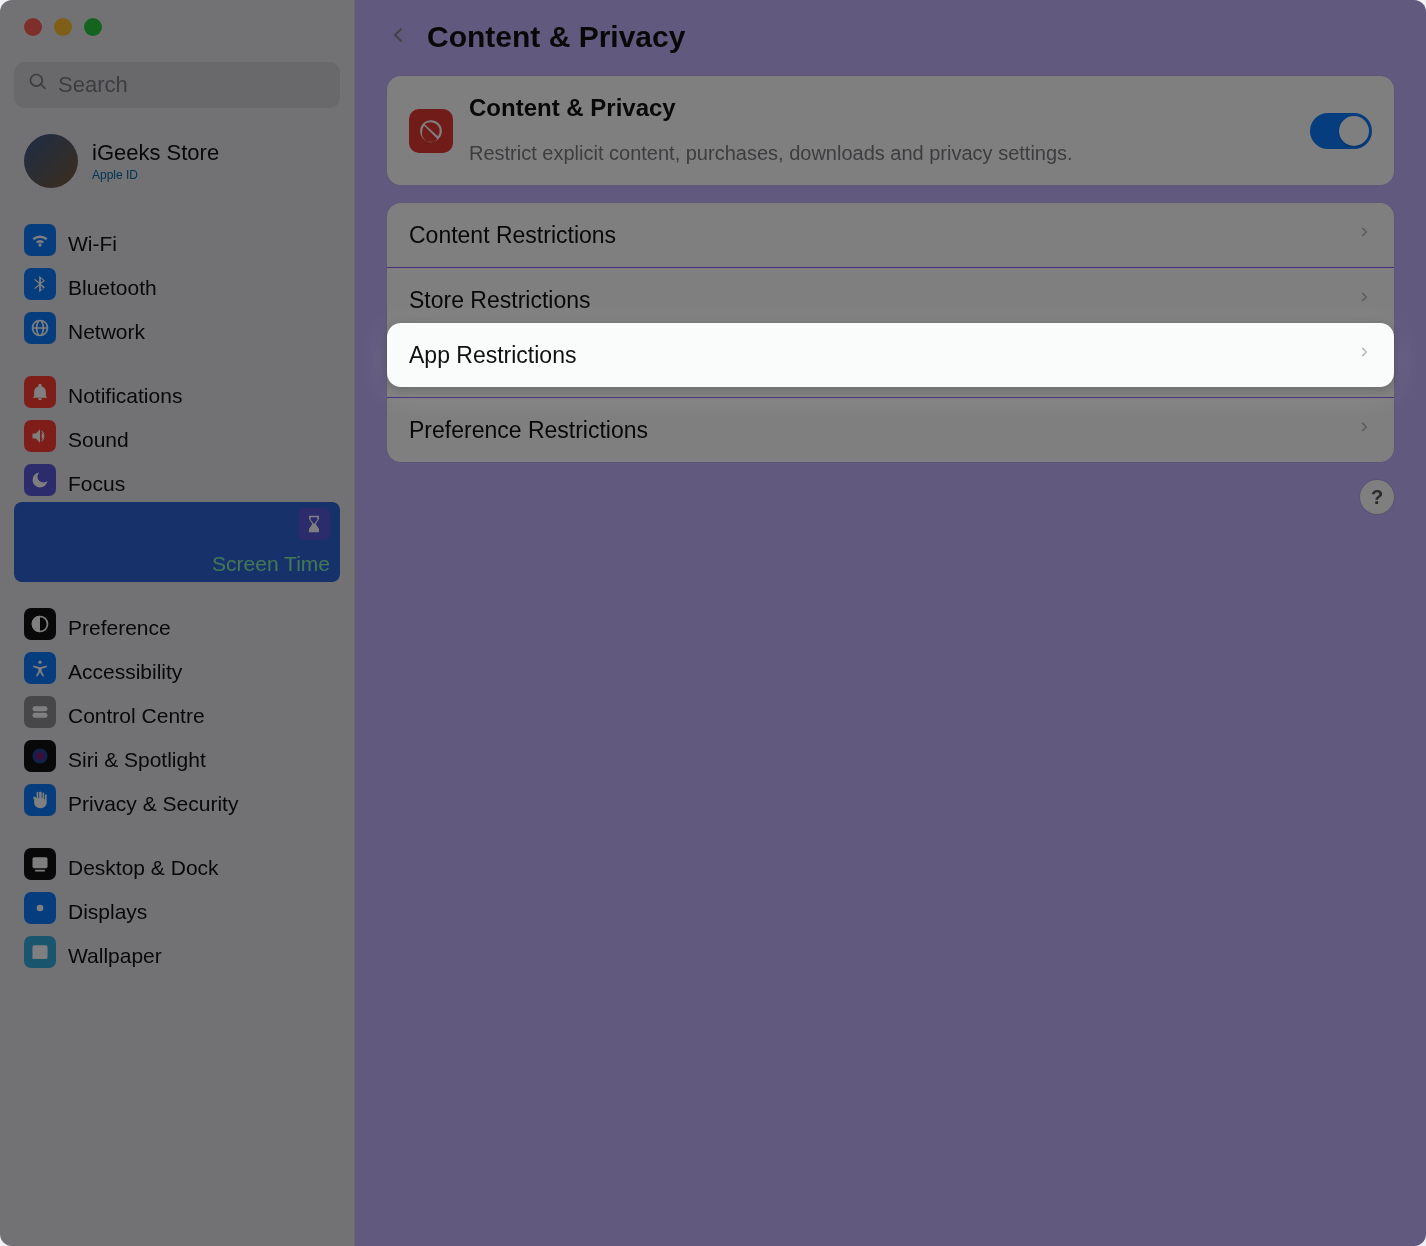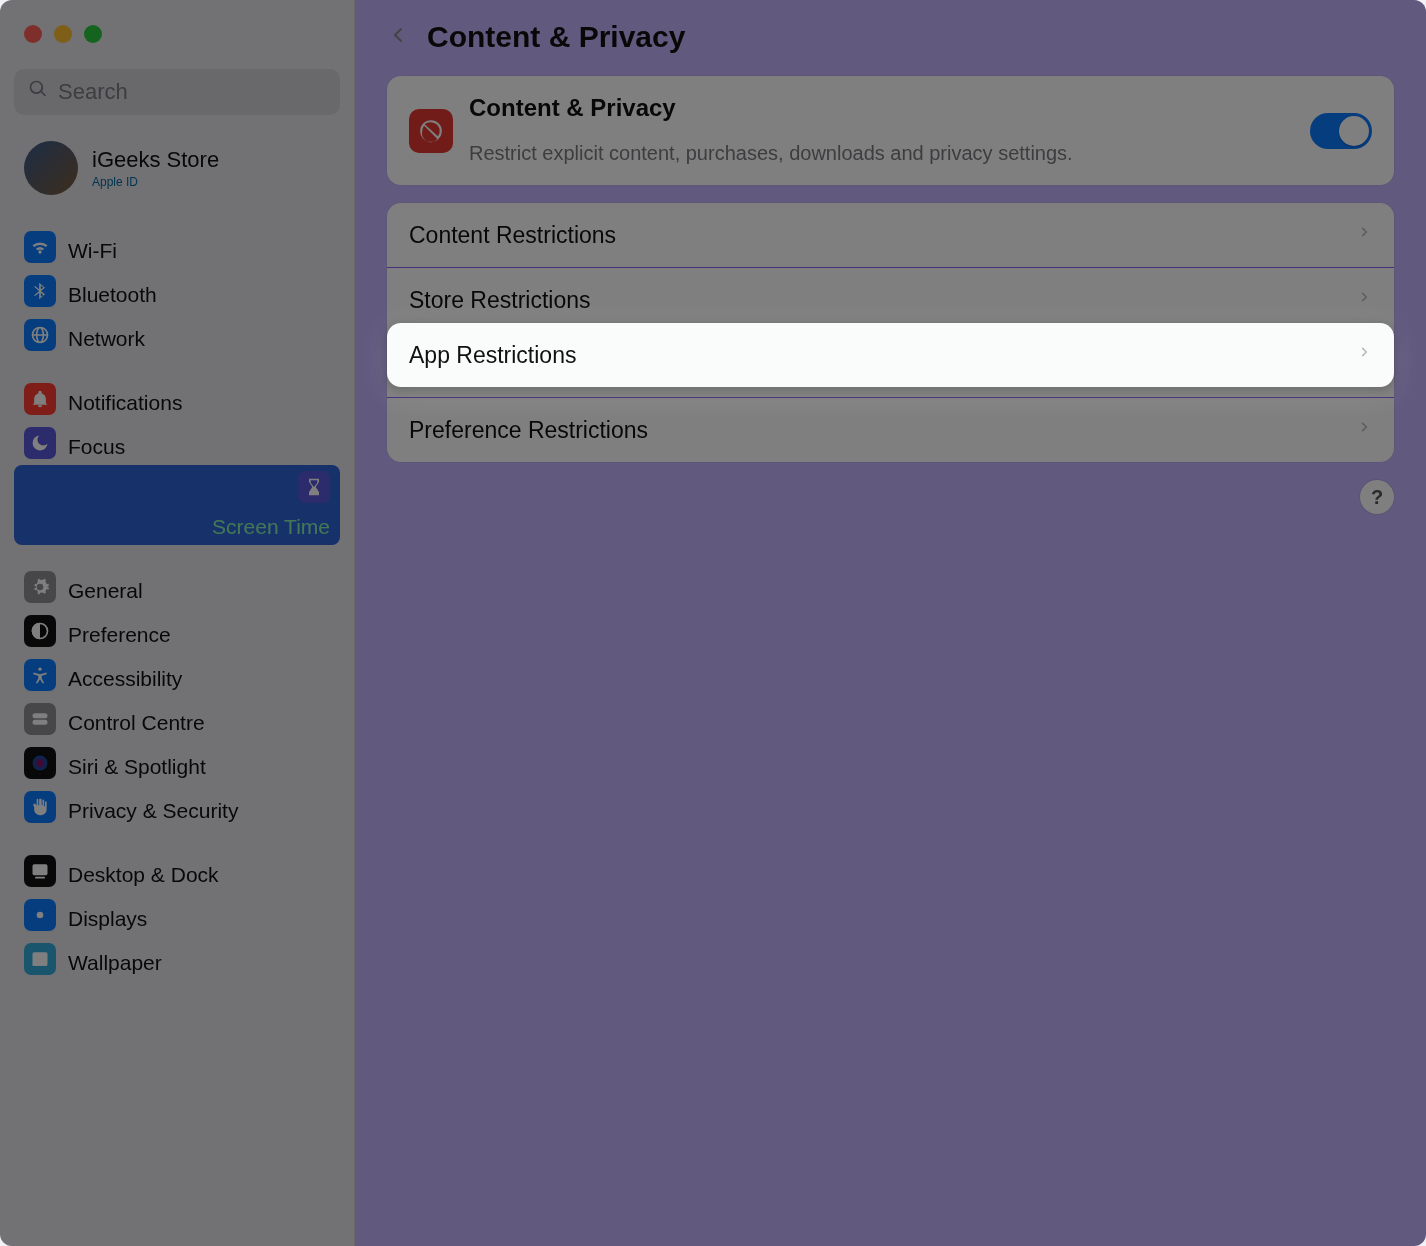--- a/index.html
+++ b/index.html
@@ -15,21 +15,21 @@
       width: 100%;
       height: 100%;
       display: flex;
       border-radius: 12px;
       overflow: hidden;
     }
     .sidebar {
       width: 355px;
       background: #e5e4ea;
       border-right: 1px solid #d0d0d5;
-      padding-top: 25px;
+      padding-top: 18px;
       display: flex;
       flex-direction: column;
     }
     .traffic-lights {
       display: flex;
       gap: 12px;
       padding-left: 24px;
       margin-bottom: 26px;
     }
     .traffic-light {
@@ -271,45 +271,45 @@
         <div class="nav-section">
           <div class="nav-item">
             <div class="nav-icon" style="background: rgb(255, 59, 48);">
               <svg viewBox="0 0 24 24">
                 <path d="M12 22a2.5 2.5 0 002.5-2.5h-5A2.5 2.5 0 0012 22zm7-5v-5a7 7 0 00-5-6.7V4a2 2 0 10-4 0v1.3A7 7 0 005 12v5l-2 2h18z"></path>
               </svg>
             </div>
             <span>Notifications</span>
           </div>
           <div class="nav-item">
+            <div class="nav-icon" style="background: rgb(255, 59, 48);">
+              <svg viewBox="0 0 24 24">
+                <path d="M3 9v6h4l5 5V4L7 9zm13 3a4 4 0 00-2-3.5v7A4 4 0 0016 12zm-2-7v2a7 7 0 010 10v2a9 9 0 000-14z"></path>
+              </svg>
+            </div>
+            <span>Sound</span>
+          </div>
+          <div class="nav-item">
             <div class="nav-icon" style="background: rgb(88, 86, 214);">
               <svg viewBox="0 0 24 24">
                 <path d="M21 13A9 9 0 1111 3a7 7 0 0010 10z"></path>
               </svg>
             </div>
             <span>Focus</span>
           </div>
           <div class="nav-item selected">
             <div class="nav-icon" style="background: rgb(88, 86, 214);">
               <svg viewBox="0 0 24 24">
                 <path d="M6 2v4l4 6-4 6v4h12v-4l-4-6 4-6V2zm2 2h8v3l-4 5-4-5z"></path>
               </svg>
             </div>
             <span>Screen Time</span>
           </div>
         </div>
         <div class="nav-section">
-          <div class="nav-item">
-            <div class="nav-icon" style="background: rgb(142, 142, 147);">
-              <svg viewBox="0 0 24 24">
-                <path d="M12 8a4 4 0 100 8 4 4 0 000-8zm9 4l2 1-1 2-2-.5a8 8 0 01-1.5 2.5l.6 2-2 1.2-1.5-1.5a8 8 0 01-3 0L11 21l-2-1.2.6-2A8 8 0 018 15.3l-2 .5-1-2 2-1a8 8 0 010-1.6l-2-1 1-2 2 .5A8 8 0 019.6 5.2L9 3.2 11 2l1.5 1.5a8 8 0 013 0L17 2l2 1.2-.6 2A8 8 0 0120 8.7l2-.5 1 2-2 1c.1.5.1 1.1 0 1.8z"></path>
-              </svg>
-            </div>
-            <span>General</span>
-          </div>
           <div class="nav-item">
             <div class="nav-icon" style="background: rgb(17, 17, 17);">
               <svg viewBox="0 0 24 24">
                 <path d="M12 2a10 10 0 100 20V2z"></path>
                 <circle cx="12" cy="12" r="9" fill="none" stroke="#fff" stroke-width="2"></circle>
               </svg>
             </div>
             <span>Preference</span>
           </div>
           <div class="nav-item">

